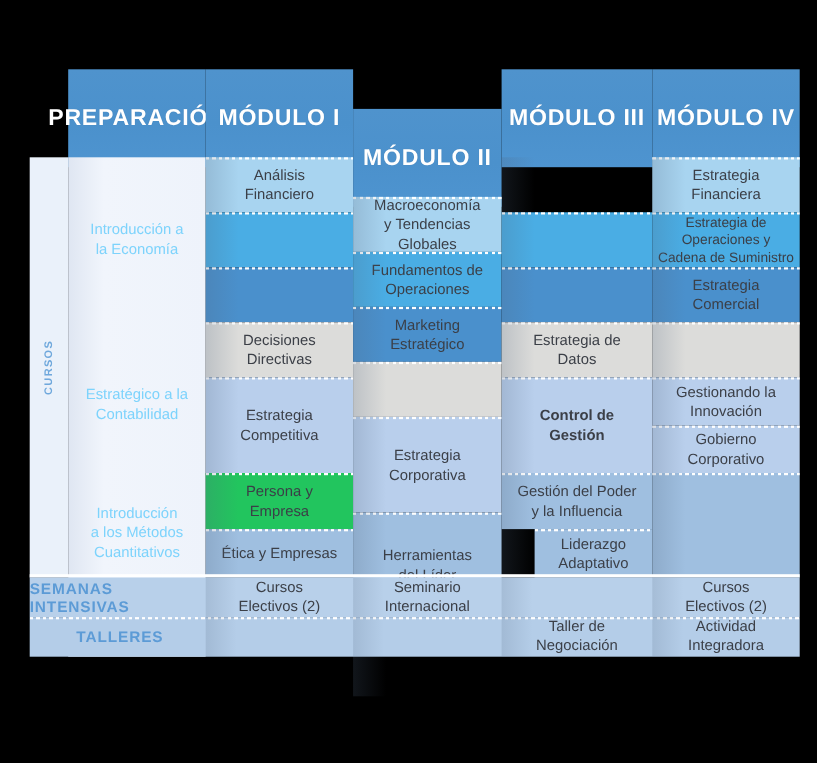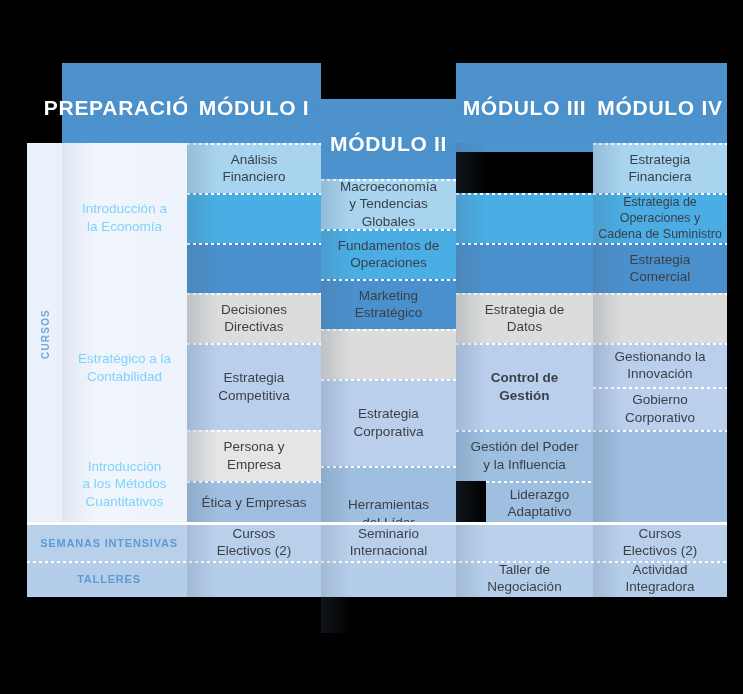--- a/index.html
+++ b/index.html
@@ -177,21 +177,21 @@
   .foot-label {
     position: absolute;
     left: 0;
     top: 0;
     width: 164px;
     height: 36px;
     display: flex;
     align-items: center;
     justify-content: center;
     color: #5c9bd6;
-    font-size: 11px;
+    font-size: 14px;
     font-weight: 700;
     letter-spacing: 0.8px;
   }
   .foot-cell {
     position: absolute;
     top: 0;
     height: 36px;
     display: flex;
     align-items: center;
     justify-content: center;
@@ -247,21 +247,21 @@
       <div class="head">MÓDULO I</div>
       <div class="body">
         <div class="cell sep-top" style="top:0px;height:50px;background:#a8d4f0;">Análisis
 Financiero</div>
         <div class="cell sep-top" style="top:50px;height:50px;background:#4aade4;"></div>
         <div class="cell sep-top" style="top:100px;height:50px;background:#4a90cc;"></div>
         <div class="cell sep-top" style="top:150px;height:50px;background:#dcdcda;">Decisiones
 Directivas</div>
         <div class="cell sep-top" style="top:200px;height:87px;background:#b9cfec;">Estrategia
 Competitiva</div>
-        <div class="cell sep-top" style="top:287px;height:51px;background:#e5e5e5;">Persona y
+        <div class="cell sep-top" style="top:287px;height:51px;background:#22c55e;">Persona y
 Empresa</div>
         <div class="cell sep-top" style="top:338px;height:44px;background:#9fbfe0;">Ética y Empresas</div>
       </div>
       <div class="shade"></div>
     </div>
 
     <div class="col col-m2">
       <div class="head">MÓDULO II</div>
       <div class="body">
         <div class="cell sep-top" style="top:0px;height:50px;background:#a8d4f0;">Macroeconomía

